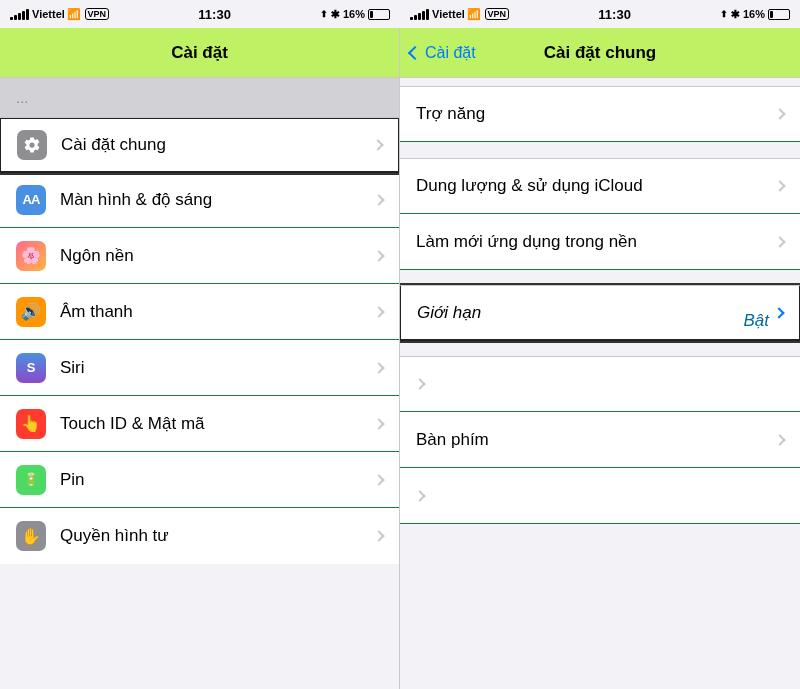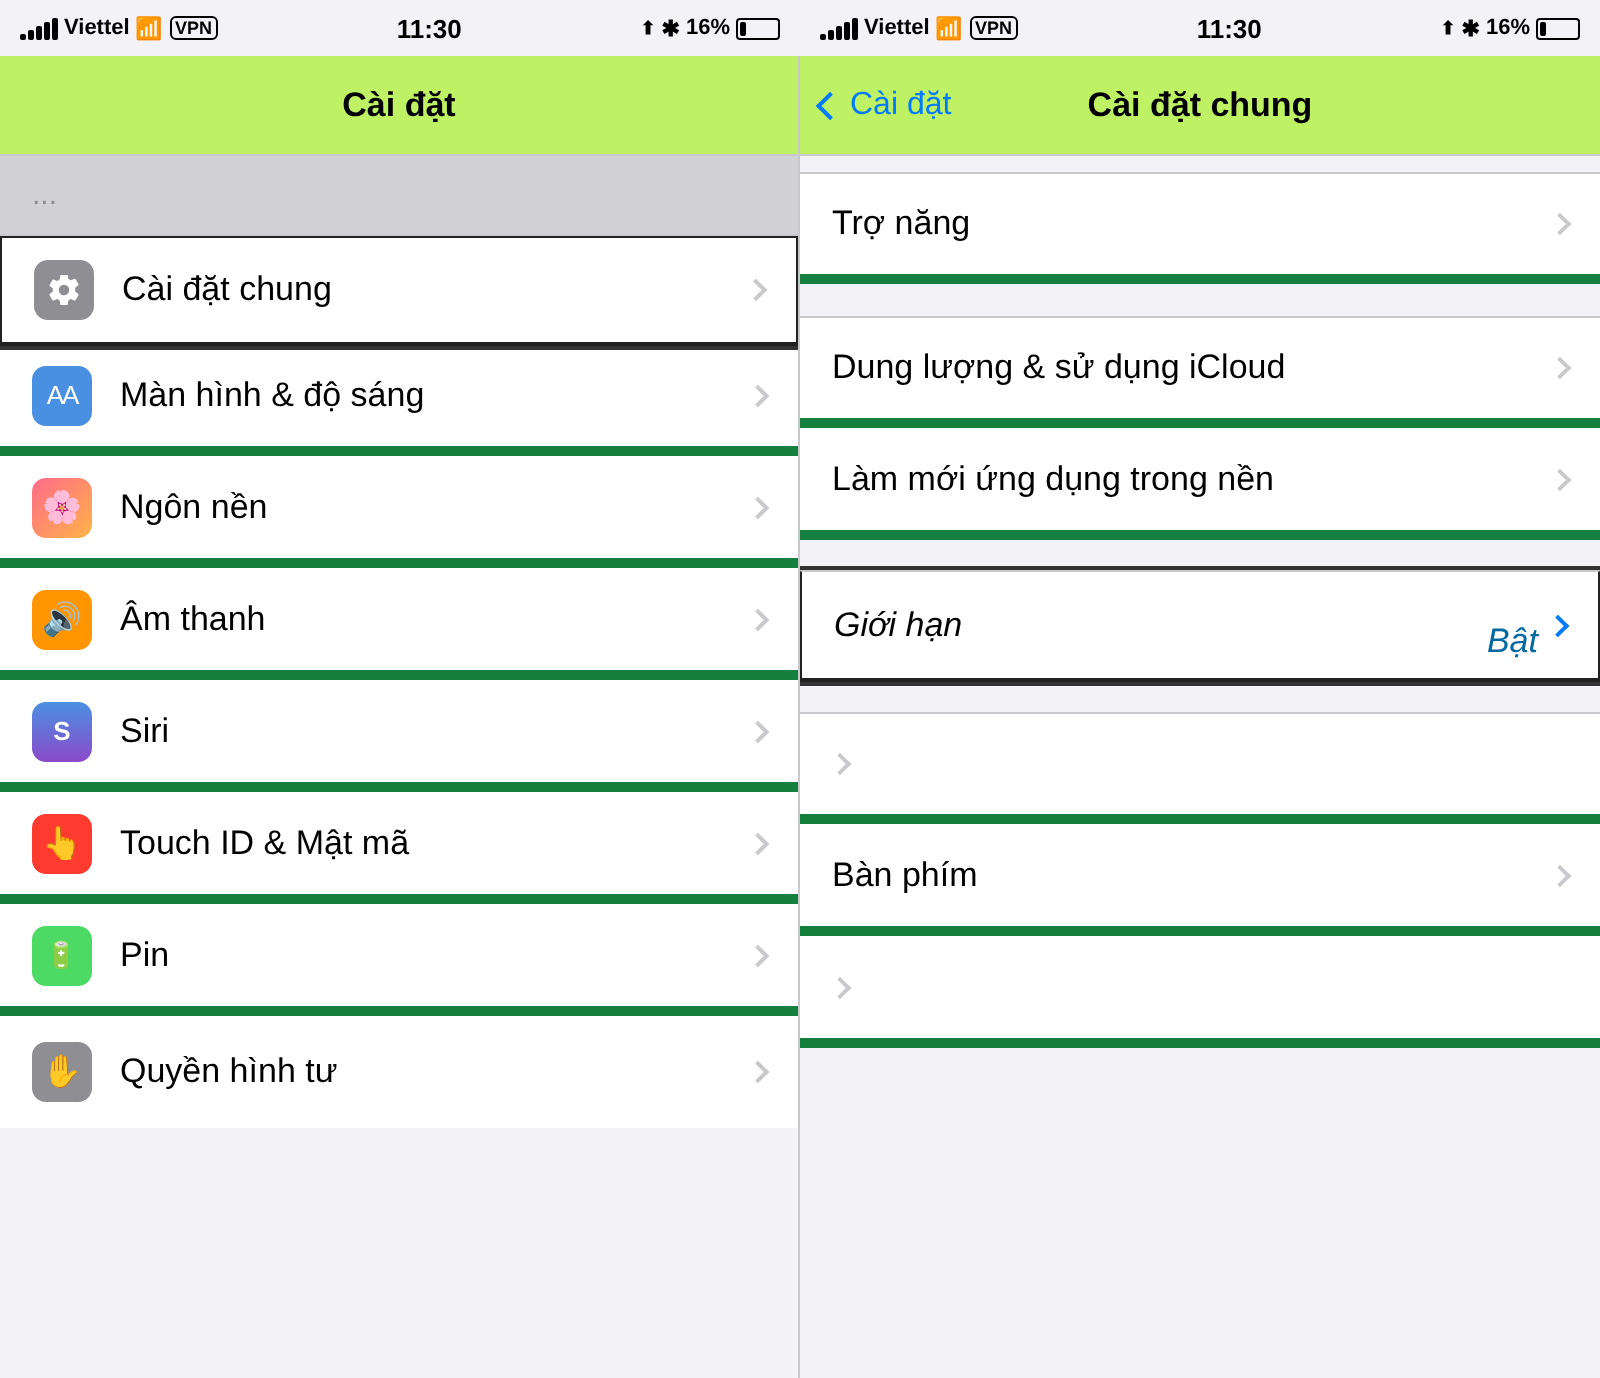--- a/index.html
+++ b/index.html
@@ -58,21 +58,21 @@
     }
 
     
     .settings-list {
       flex: 1;
       overflow-y: auto;
     }
 
     .settings-item {
       background: #fff;
-      border-bottom: 5px solid #15803d;
+      border-bottom: 1px solid #15803d;
       display: flex;
       align-items: center;
       padding: 0 16px;
       height: 56px;
       position: relative;
       cursor: pointer;
     }
     .settings-item:first-child {
       border-top: 1px solid #c8c8cd;
     }
@@ -269,21 +269,21 @@
           <div class="item-icon icon-gray">
             <svg class="gear-svg" viewBox="0 0 24 24" xmlns="http://www.w3.org/2000/svg">
               <path d="M12 15.5A3.5 3.5 0 0 1 8.5 12 3.5 3.5 0 0 1 12 8.5a3.5 3.5 0 0 1 3.5 3.5 3.5 3.5 0 0 1-3.5 3.5m7.43-2.92c.04-.34.07-.68.07-1.08s-.03-.74-.07-1.08l2.11-1.63c.19-.15.24-.42.12-.64l-2-3.46c-.12-.22-.39-.3-.61-.22l-2.49 1c-.52-.4-1.08-.73-1.69-.98l-.38-2.65C14.46 2.18 14.25 2 14 2h-4c-.25 0-.46.18-.49.42l-.38 2.65c-.61.25-1.17.59-1.69.98l-2.49-1c-.23-.09-.49 0-.61.22l-2 3.46c-.13.22-.07.49.12.64L4.57 10.92c-.04.34-.07.67-.07 1.08s.03.74.07 1.08l-2.11 1.63c-.19.15-.24.42-.12.64l2 3.46c.12.22.39.3.61.22l2.49-1c.52.4 1.08.73 1.69.98l.38 2.65c.03.24.24.42.49.42h4c.25 0 .46-.18.49-.42l.38-2.65c.61-.25 1.17-.58 1.69-.98l2.49 1c.23.09.49 0 .61-.22l2-3.46c.12-.22.07-.49-.12-.64l-2.11-1.63z"></path>
             </svg>
           </div>
           <span class="item-label">Cài đặt chung</span>
           <div class="chevron-right"></div>
         </div>
 
         <div class="settings-item">
-          <div class="item-icon icon-blue-aa" style="font-size:13px;font-weight:400;letter-spacing:-1px;">AA</div>
+          <div class="item-icon icon-blue-aa" style="font-size:13px;font-weight:700;letter-spacing:-1px;">AA</div>
           <span class="item-label">Màn hình &amp; độ sáng</span>
           <div class="chevron-right"></div>
         </div>
 
         <div class="settings-item">
           <div class="item-icon" style="background: linear-gradient(135deg, #ff6b8a, #ffb347); font-size:16px;">🌸</div>
           <span class="item-label">Ngôn nền</span>
           <div class="chevron-right"></div>
         </div>
 

